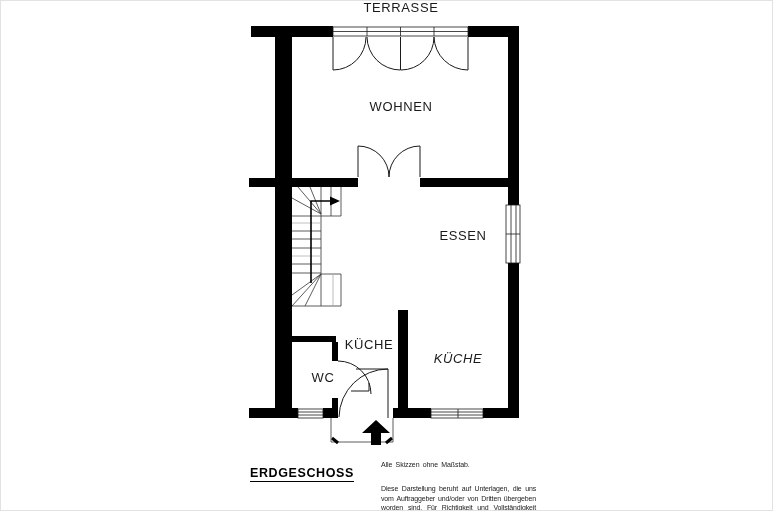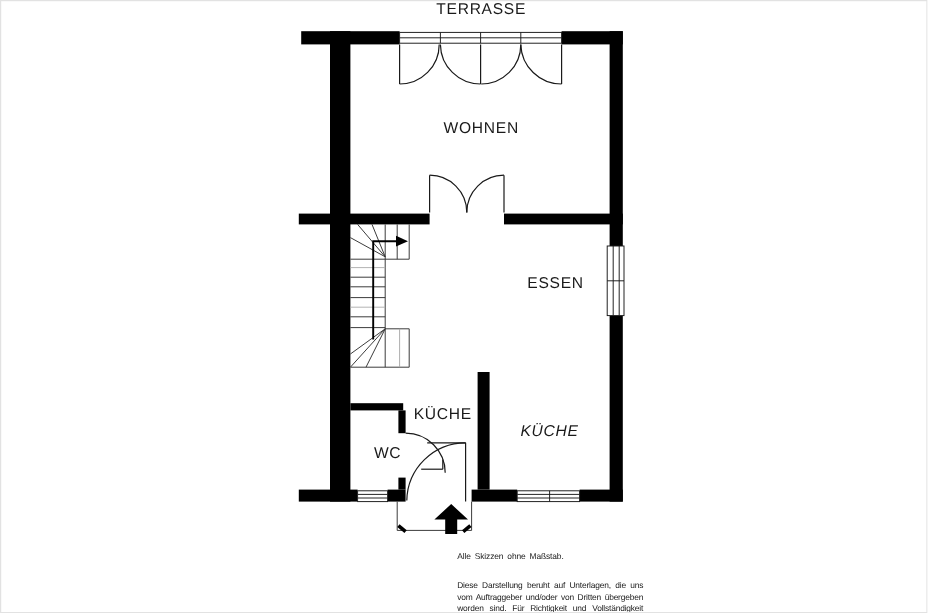--- a/index.html
+++ b/index.html
@@ -176,17 +176,18 @@
     </g>
   </svg>
 
   <div class="room-label" style="left:400px;top:-1px;">TERRASSE</div>
   <div class="room-label" style="left:400px;top:98px;text-align:center;">WOHNEN</div>
   <div class="room-label" style="left:462px;top:227px;">ESSEN</div>
   <div class="room-label" style="left:368px;top:336px;">KÜCHE</div>
   <div class="room-label" style="left:322px;top:369px;">WC</div>
   <div class="room-label" style="left:457px;top:350px;font-style:italic;">KÜCHE</div>
 
+  <div id="floor-label">ERDGESCHOSS</div>
 
   <div id="scale-note">Alle Skizzen ohne Maßstab.</div>
   <div id="disclaimer">Diese Darstellung beruht auf Unterlagen, die uns vom Auftraggeber und/oder von Dritten übergeben worden sind. Für Richtigkeit und Vollständigkeit können wir daher keine Gewähr übernehmen.</div>
 
 </div>
 
 </body></html>

